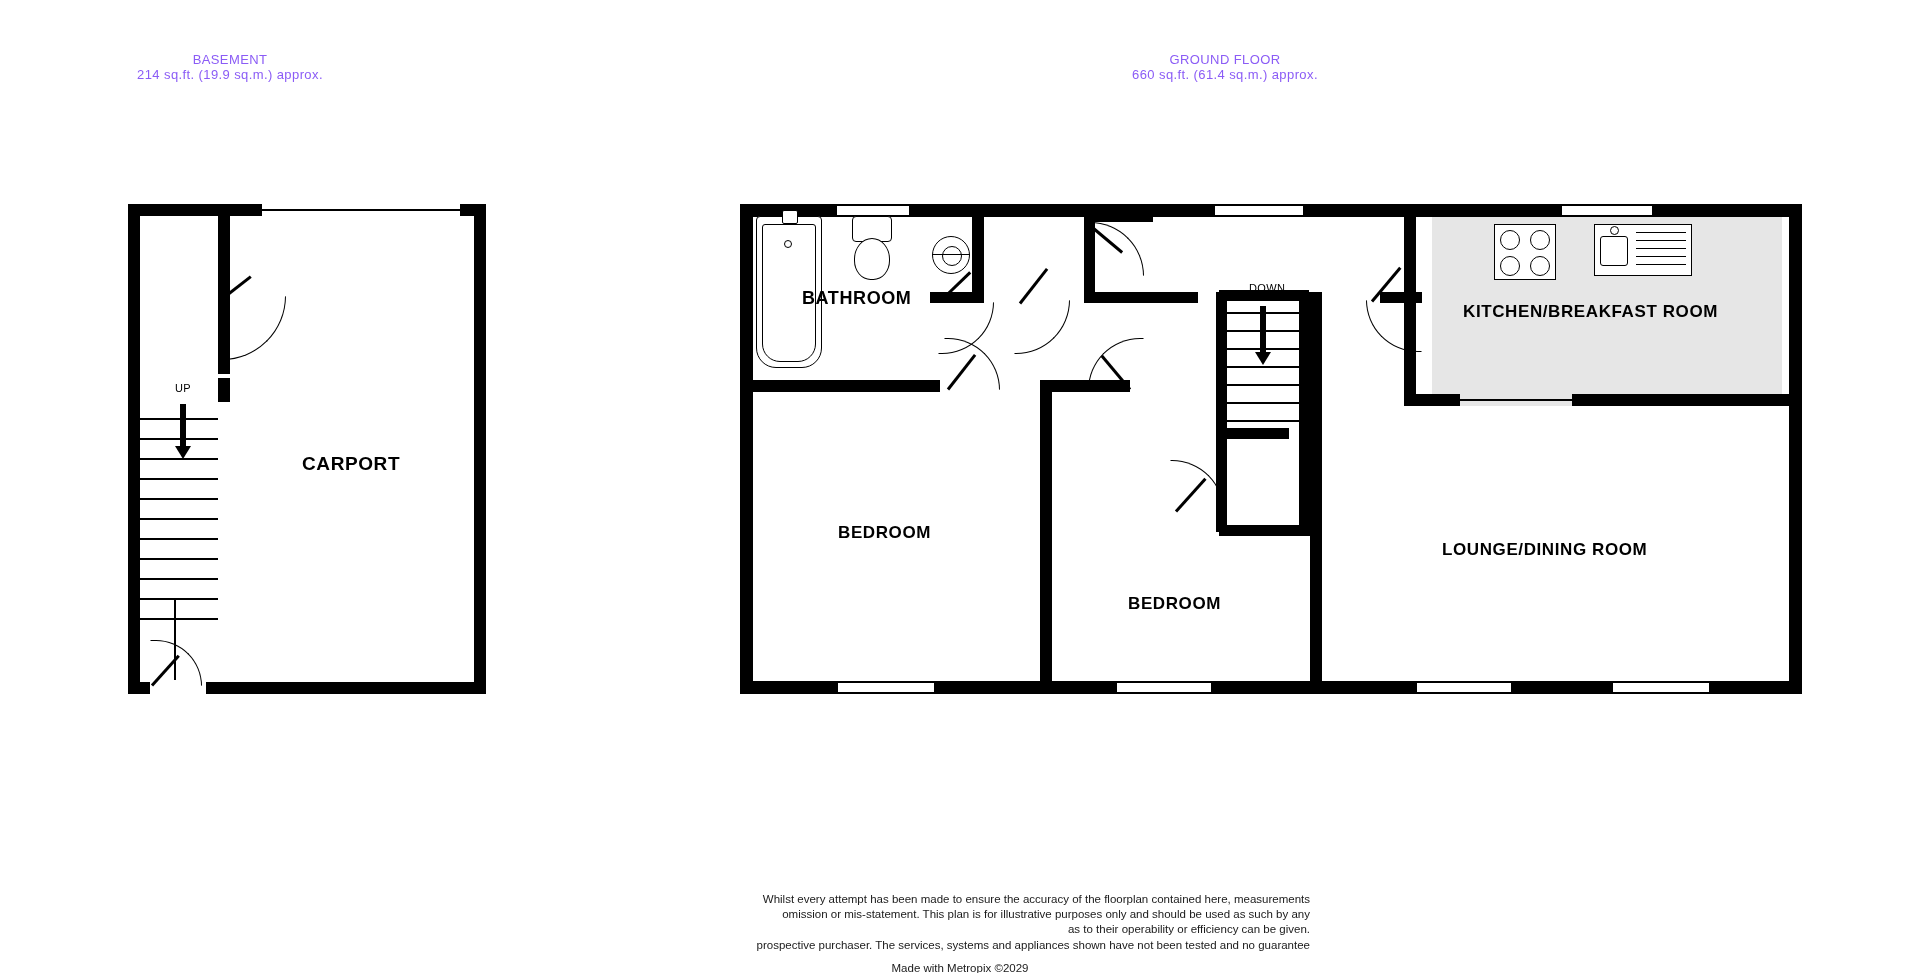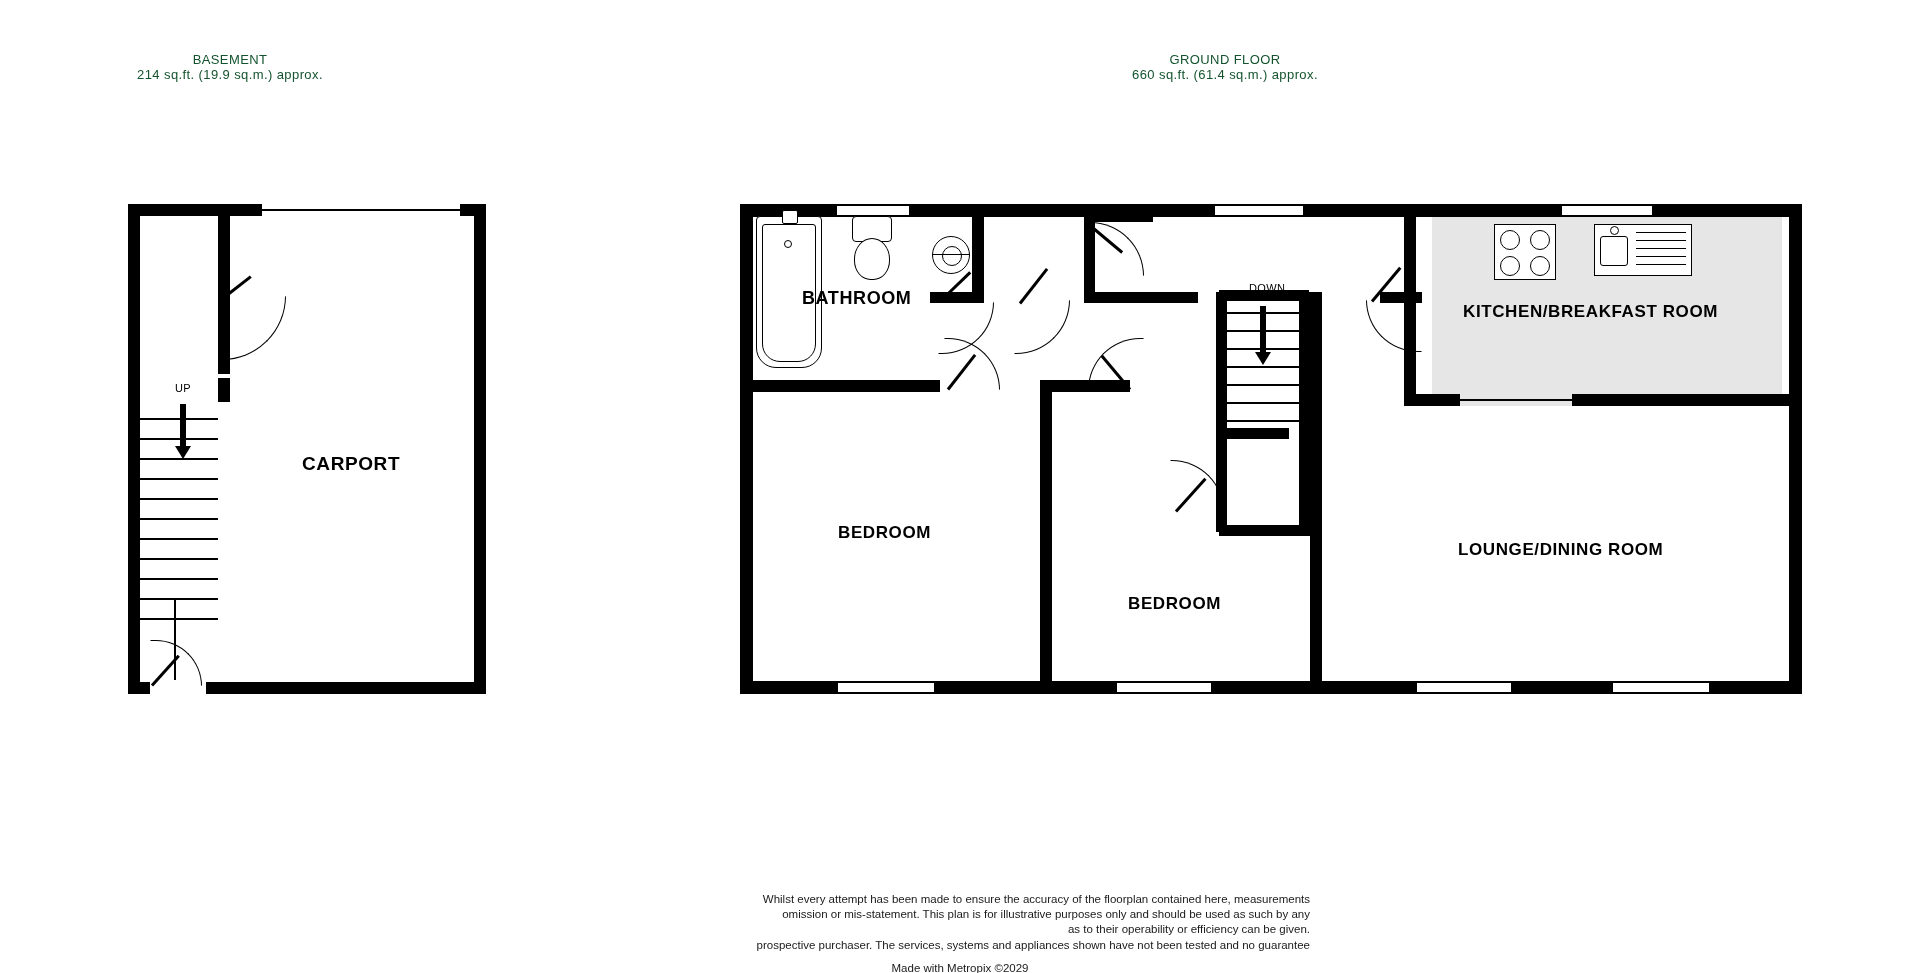--- a/index.html
+++ b/index.html
@@ -22,21 +22,21 @@
     height: 973px;
   }
 
   
   .floor-title {
     position: absolute;
     text-align: center;
     font-size: 13px;
     letter-spacing: 0.4px;
     line-height: 15px;
-    color: #14532d;
+    color: #8b5cf6;
   }
   .floor-title .name { display: block; }
   .floor-title .area { display: block; }
 
   #basement-title { left: 120px; top: 52px; width: 220px; }
   #ground-title   { left: 1110px; top: 52px; width: 230px; }
 
   
   .wall {
     position: absolute;
@@ -318,21 +318,21 @@
     <div class="door-leaf" style="left:1176px; top:510px; width:44px; height:3px; transform: rotate(-48deg); transform-origin: left center;"></div>
     <div class="door-arc" style="left:1170px; top:460px; width:54px; height:52px; border-color:#000; border-bottom-color:transparent; border-left-color:transparent; border-radius:0 54px 0 0; border-width:1.5px;"></div>
 
     <div class="door-leaf" style="left:1372px; top:300px; width:44px; height:3px; transform: rotate(-50deg); transform-origin: left center;"></div>
     <div class="door-arc" style="left:1366px; top:300px; width:56px; height:52px; border-color:#000; border-top-color:transparent; border-right-color:transparent; border-radius:0 0 0 56px; border-width:1.5px;"></div>
 
     <div class="room-label" style="left:802px; top:288px; font-size:18px;">BATHROOM</div>
     <div class="room-label" style="left:1463px; top:302px; font-size:17px;">KITCHEN/BREAKFAST ROOM</div>
     <div class="room-label" style="left:838px; top:523px; font-size:17px;">BEDROOM</div>
     <div class="room-label" style="left:1128px; top:594px; font-size:17px;">BEDROOM</div>
-    <div class="room-label" style="left:1442px; top:540px; font-size:17px;margin-left:16px;">LOUNGE/DINING ROOM</div>
+    <div class="room-label" style="left:1442px; top:540px; font-size:17px;">LOUNGE/DINING ROOM</div>
   </div>
 
 
   <div id="disclaimer">
     <span class="dl">Whilst every attempt has been made to ensure the accuracy of the floorplan contained here, measurements</span>
     <span class="dl">omission or mis-statement. This plan is for illustrative purposes only and should be used as such by any</span>
     <span class="dl">as to their operability or efficiency can be given.</span>
     <span class="dl">prospective purchaser. The services, systems and appliances shown have not been tested and no guarantee</span>
   </div>
 

